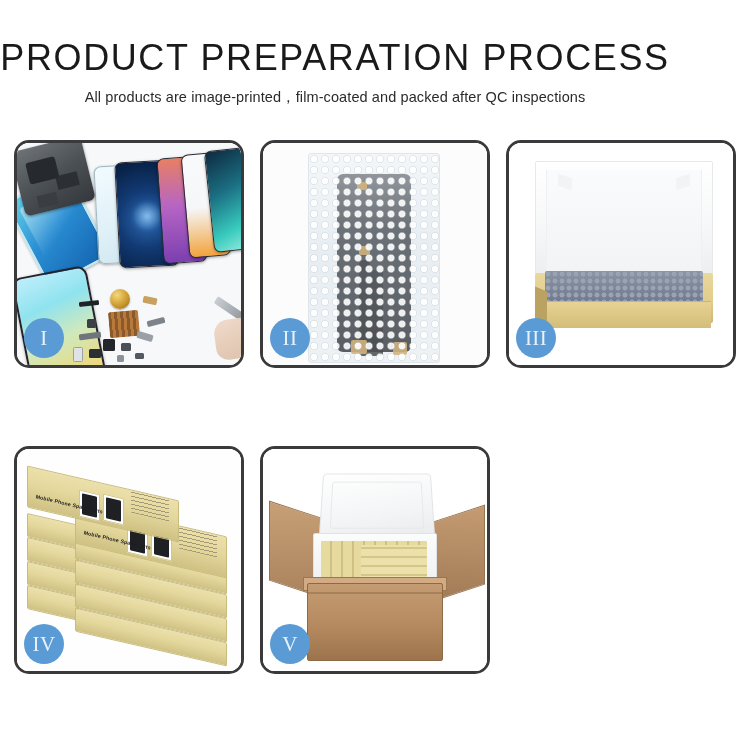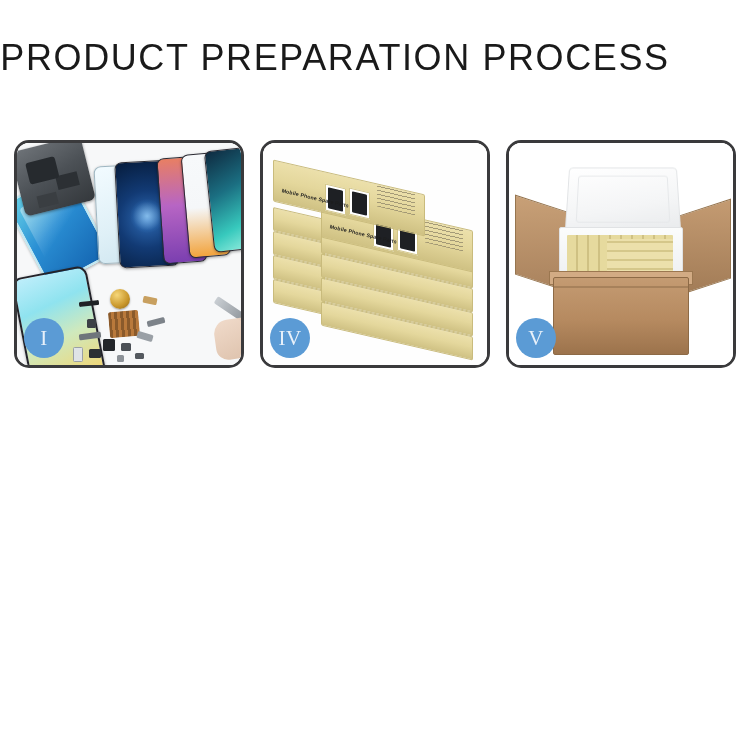--- a/index.html
+++ b/index.html
@@ -424,20 +424,21 @@
     background:#96774f;
   }
 </style>
 </head>
 <body>
 
 <div class="page">
 
   <div class="header">
     <div class="title">PRODUCT PREPARATION PROCESS</div>
+    <div class="subtitle">All products are image-printed，film-coated and packed after QC inspections</div>
   </div>
 
   <div class="grid">
 
     <div class="panel">
       <div class="panel-photo">
         <div class="p1-bg"></div>
         <div class="ph ph-a"></div>
         <div class="ph ph-glass"></div>
         <div class="ph ph-b"></div>
@@ -459,21 +460,53 @@
         <div class="prt s9"></div>
         <div class="prt s10"></div>
         <div class="prt s11"></div>
         <div class="prt s12"></div>
         <div class="tweez"></div>
         <div class="hand"></div>
       </div>
       <div class="badge">I</div>
     </div>
 
-
+    <div class="panel">
+      <div class="panel-photo">
+        <div class="p2-bg"></div>
+        <div class="bubblebag">
+          <div class="part2">
+            <div class="part2-flex"></div>
+            <div class="part2-dot"></div>
+            <div class="part2-tab t1"></div>
+            <div class="part2-tab t2"></div>
+            <div class="part2-tab t3"></div>
+            <div class="part2-tab t4"></div>
+          </div>
+          <div class="bubbles"></div>
+        </div>
+      </div>
+      <div class="badge">II</div>
+    </div>
+
+    <div class="panel">
+      <div class="panel-photo">
+        <div class="p3-bg"></div>
+        <div class="lid3">
+          <div class="lid3-inner"></div>
+          <div class="lid3-tabL"></div>
+          <div class="lid3-tabR"></div>
+        </div>
+        <div class="box3"></div>
+        <div class="foam3"></div>
+        <div class="box3-front"></div>
+        <div class="box3-side"></div>
+      </div>
+      <div class="badge">III</div>
+    </div>
 
     <div class="panel">
       <div class="panel-photo">
         <div class="p4-bg"></div>
         <div class="stack">
           <div class="kbox kb-l1"></div>
           <div class="kbox kb-l2"></div>
           <div class="kbox kb-l3"></div>
           <div class="kbox kb-l4"></div>
           <div class="kbox kb-r4"></div>

